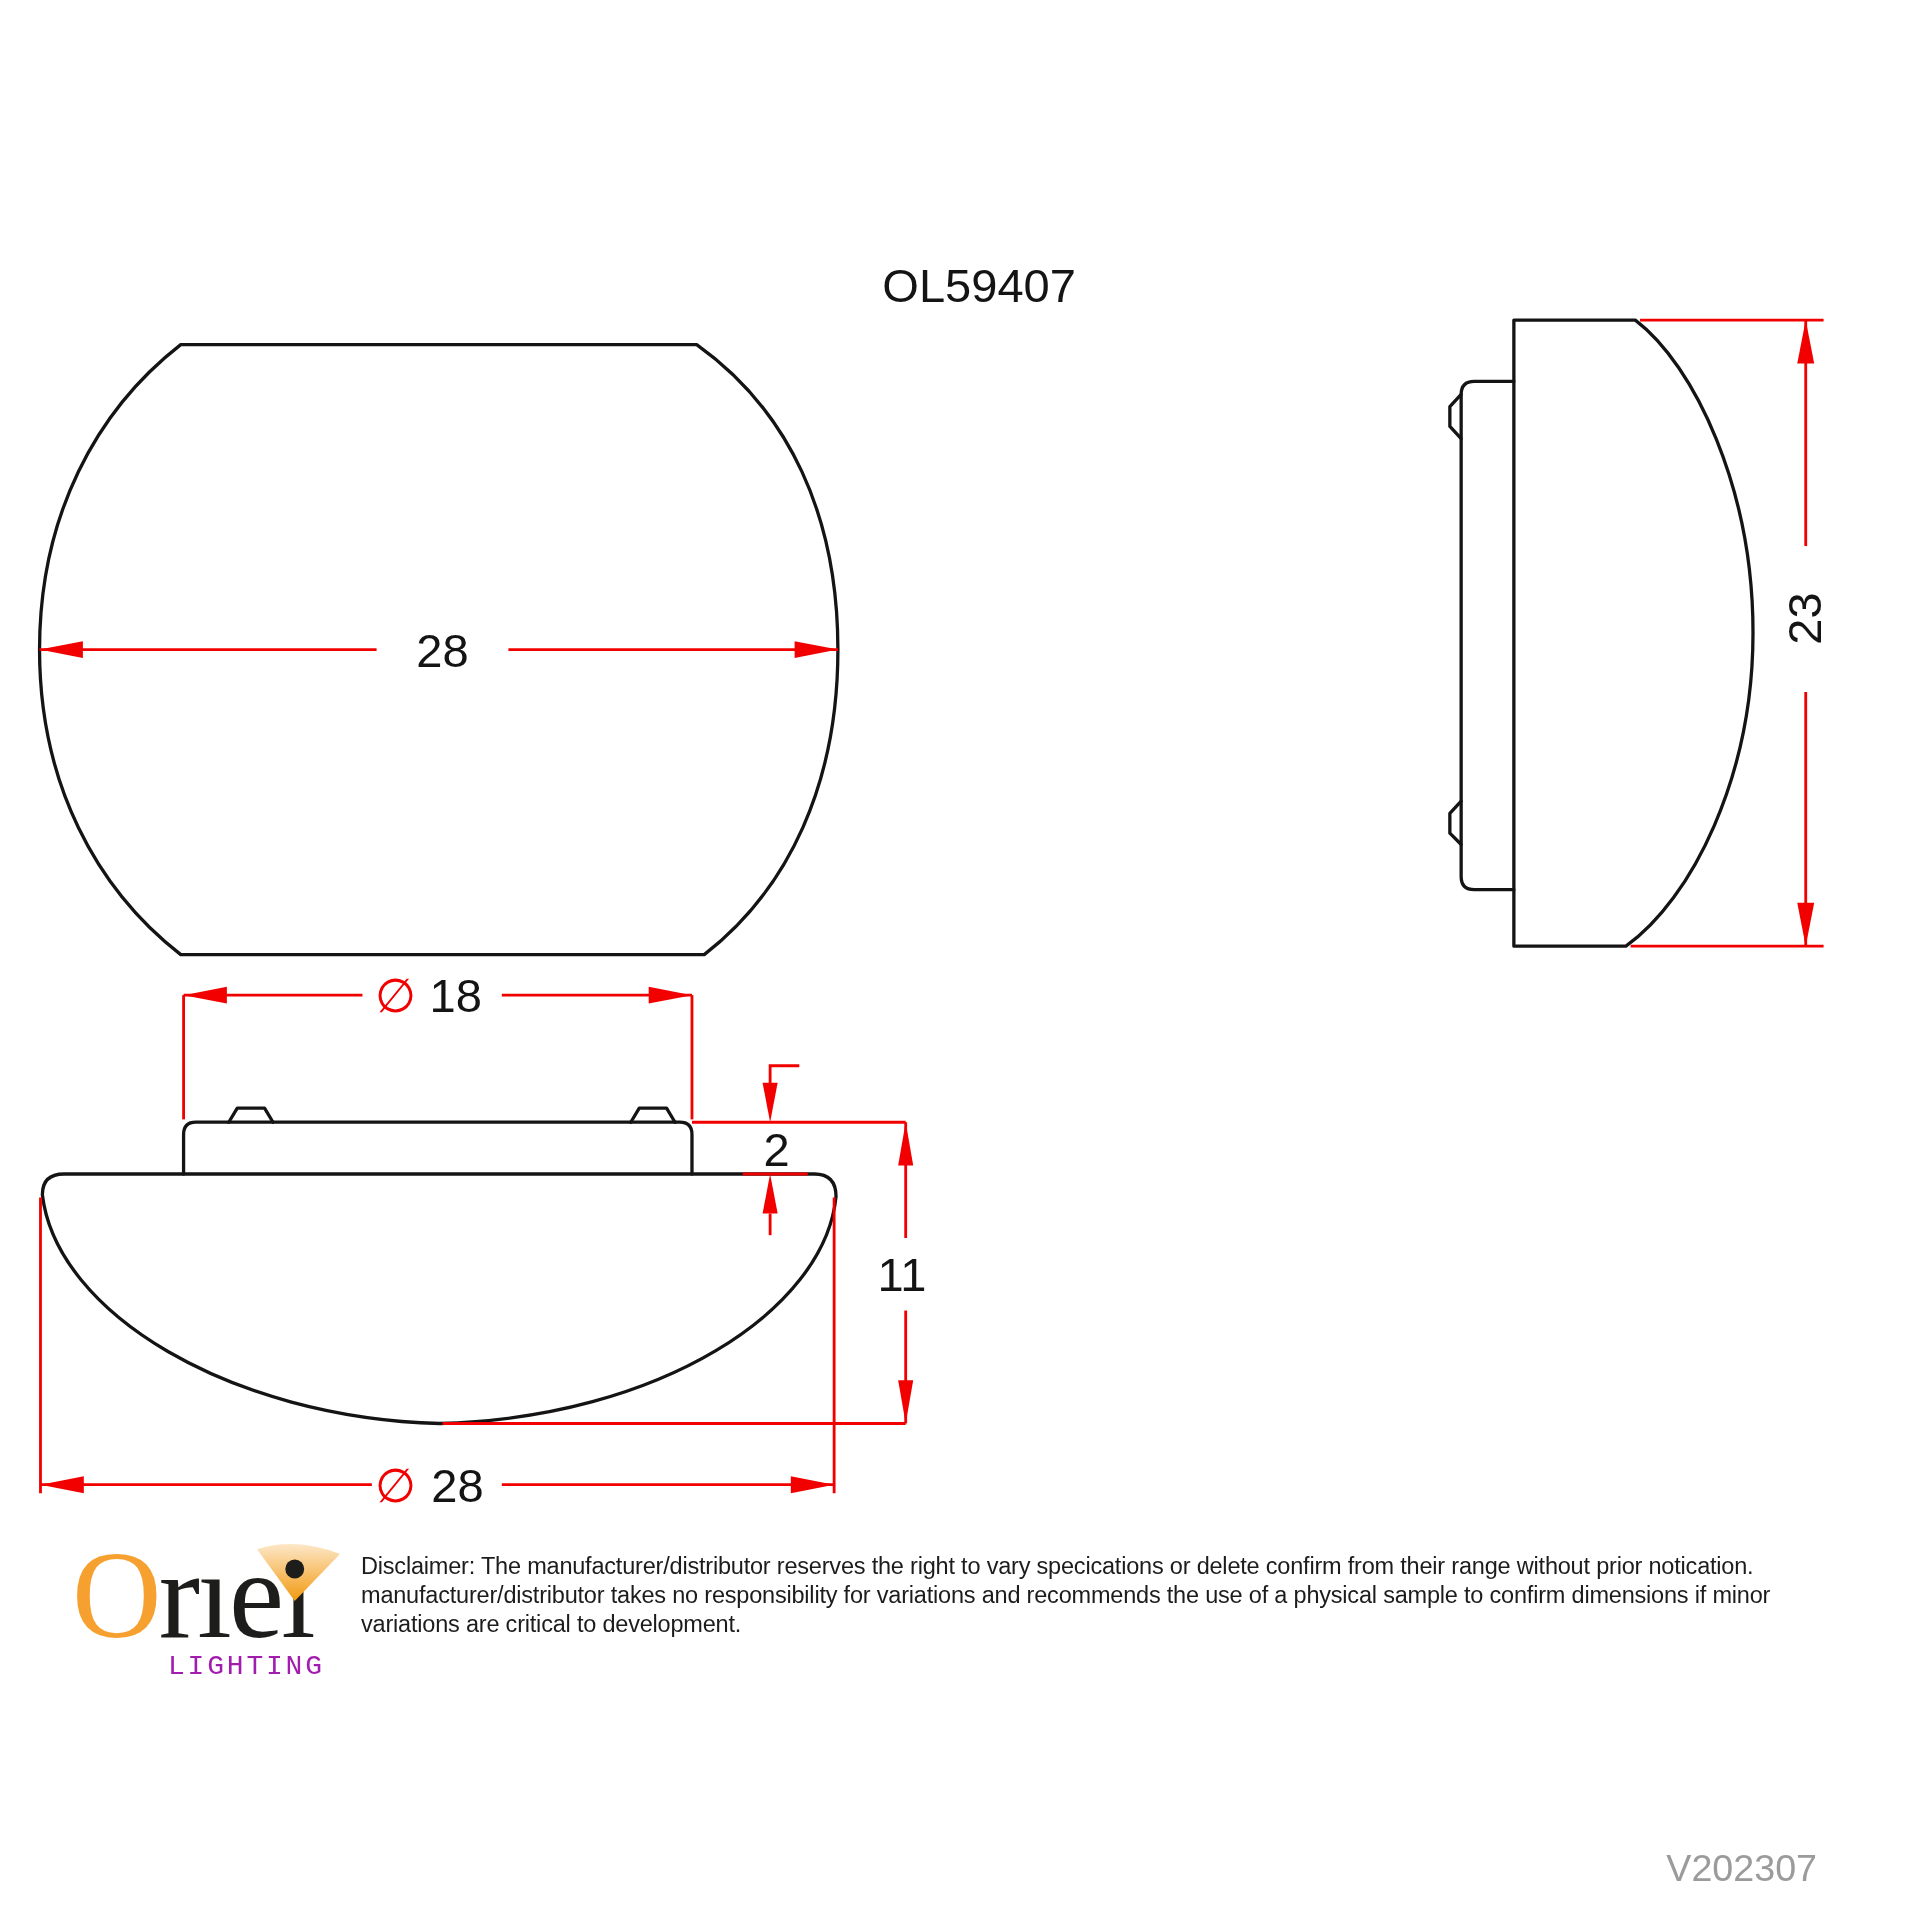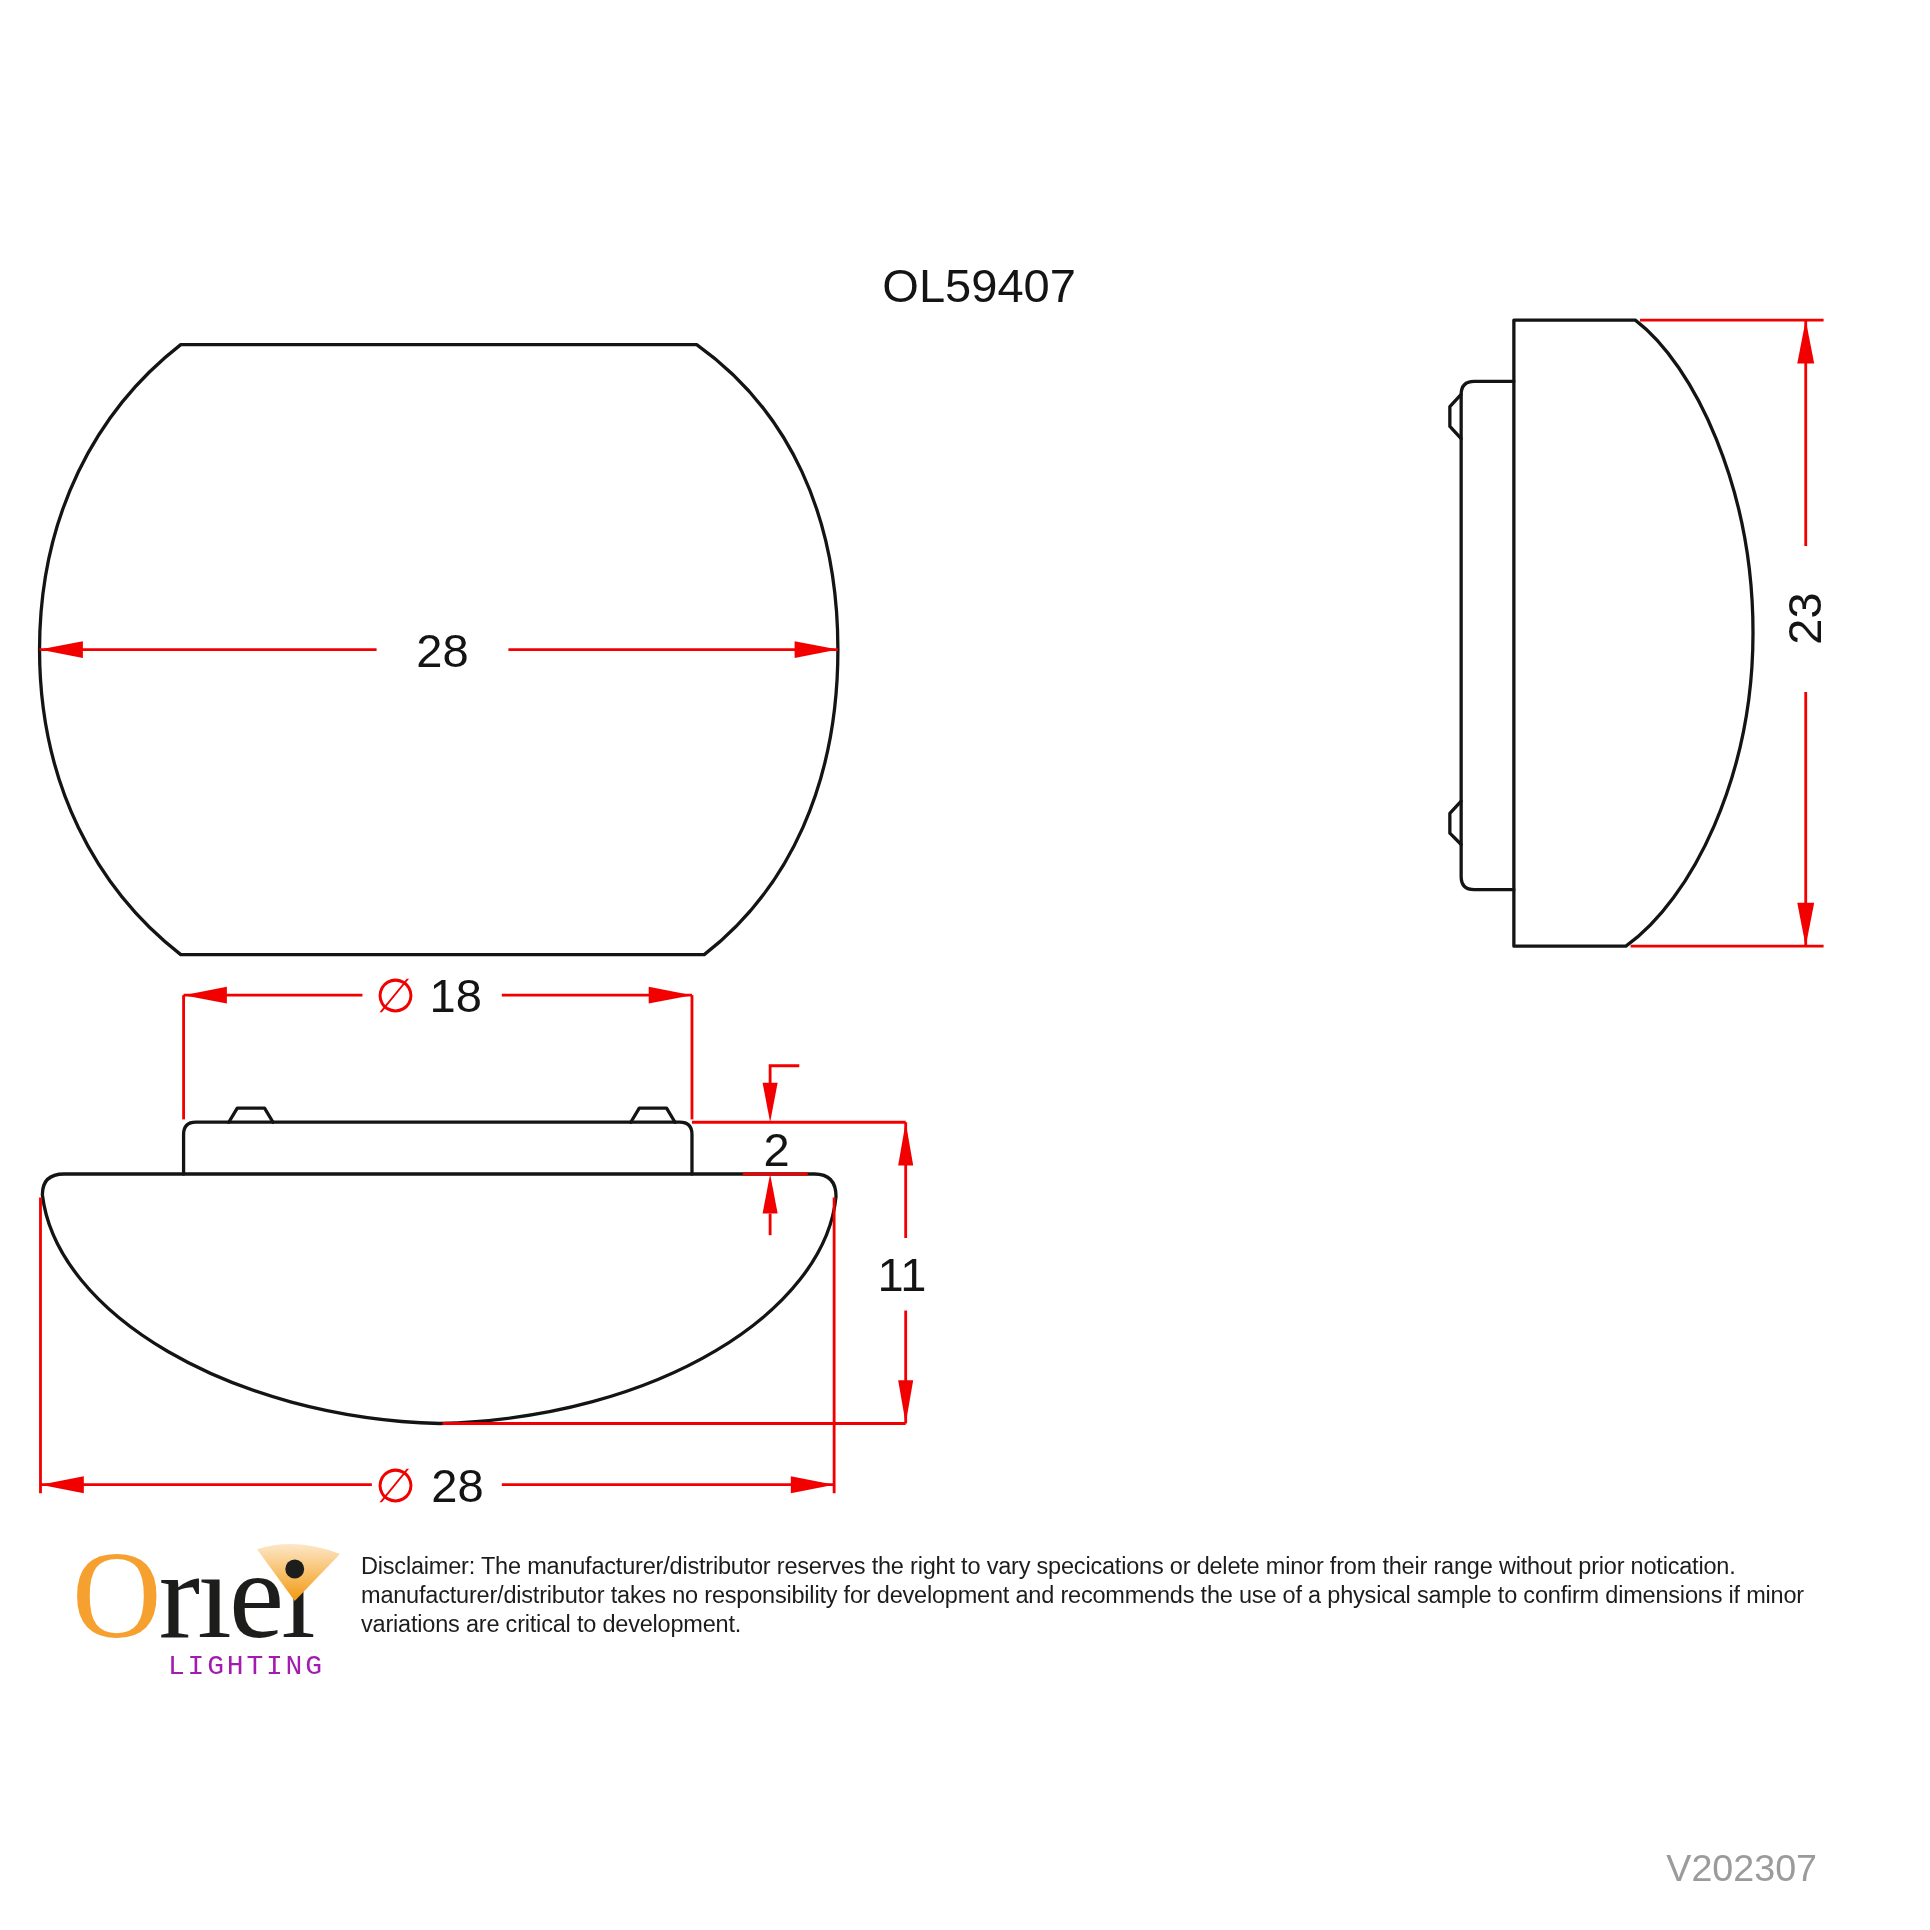--- a/index.html
+++ b/index.html
@@ -142,17 +142,17 @@
         <stop offset="1" stop-color="#f2990f"></stop>
       </linearGradient>
     </defs>
     <path d="M 57,70 L 17,15 Q 57,2 105,20 Z" fill="url(#coneGrad)"></path>
     <circle cx="57" cy="36" r="10" fill="#1d1d1b"></circle>
   </svg>
   <div class="subtitle">LIGHTING</div>
 </div>
 
 <div class="disclaimer">
-  <div>Disclaimer: The manufacturer/distributor reserves the right to vary specications or delete minor from their range without prior notication.</div>
-  <div>manufacturer/distributor takes no responsibility for development and recommends the use of a physical sample to confirm dimensions if minor</div>
+  <div>Disclaimer: The manufacturer/distributor reserves the right to vary specications or delete confirm from their range without prior notication.</div>
+  <div>manufacturer/distributor takes no responsibility for variations and recommends the use of a physical sample to confirm dimensions if minor</div>
   <div>variations are critical to development.</div>
 </div>
 
 
 </body></html>

